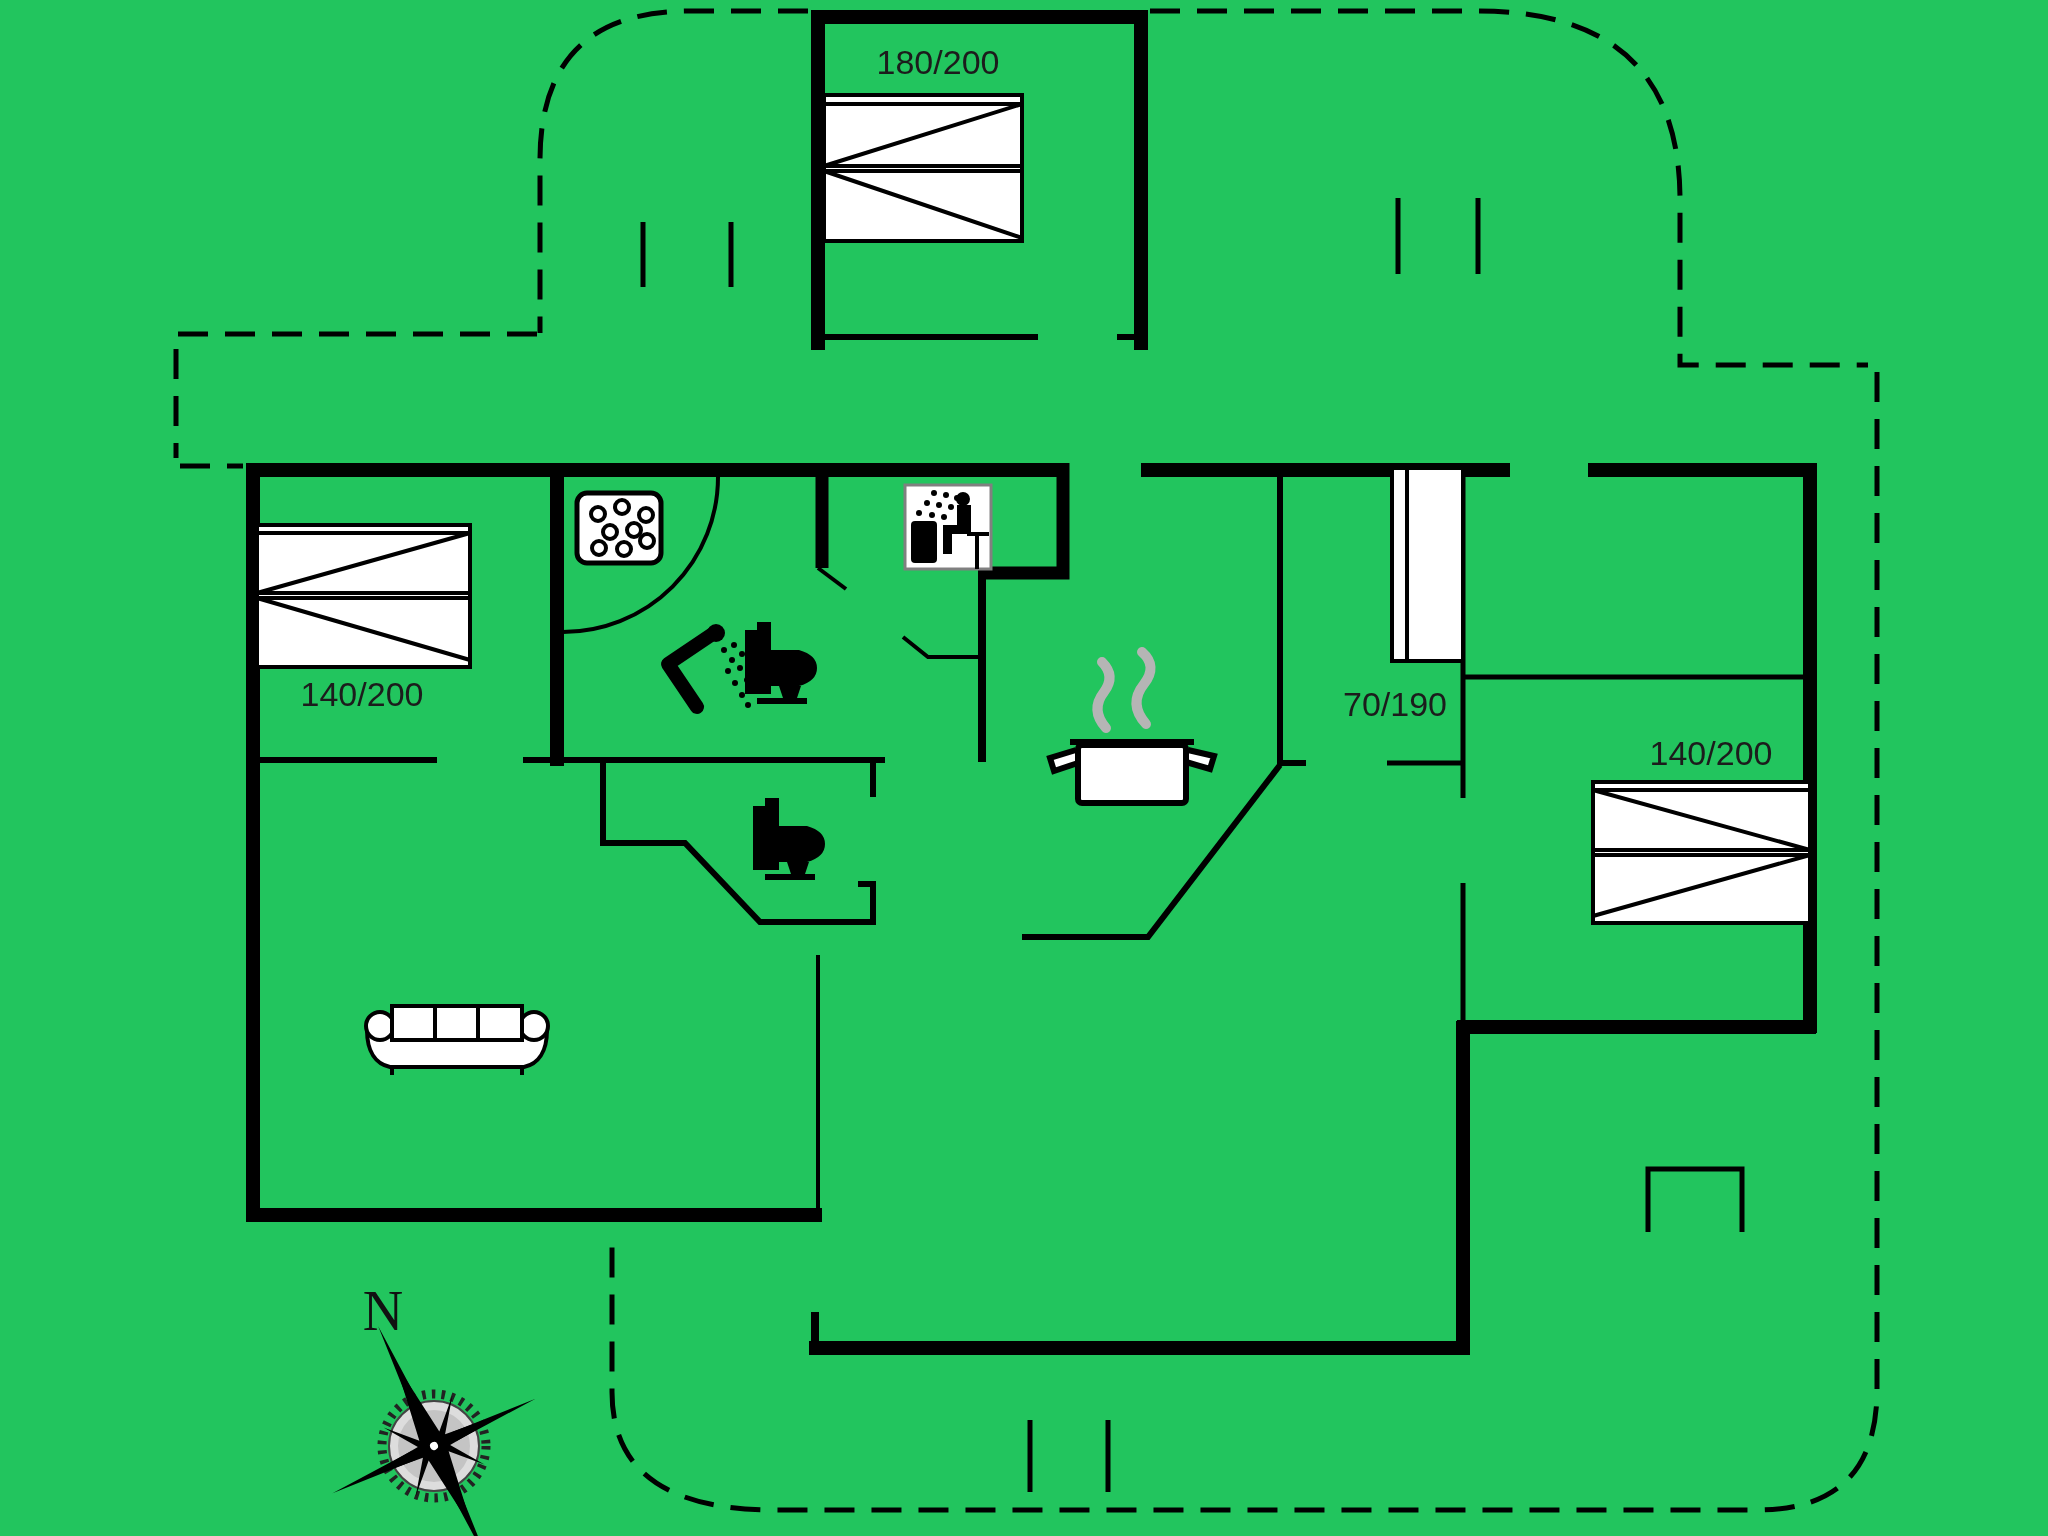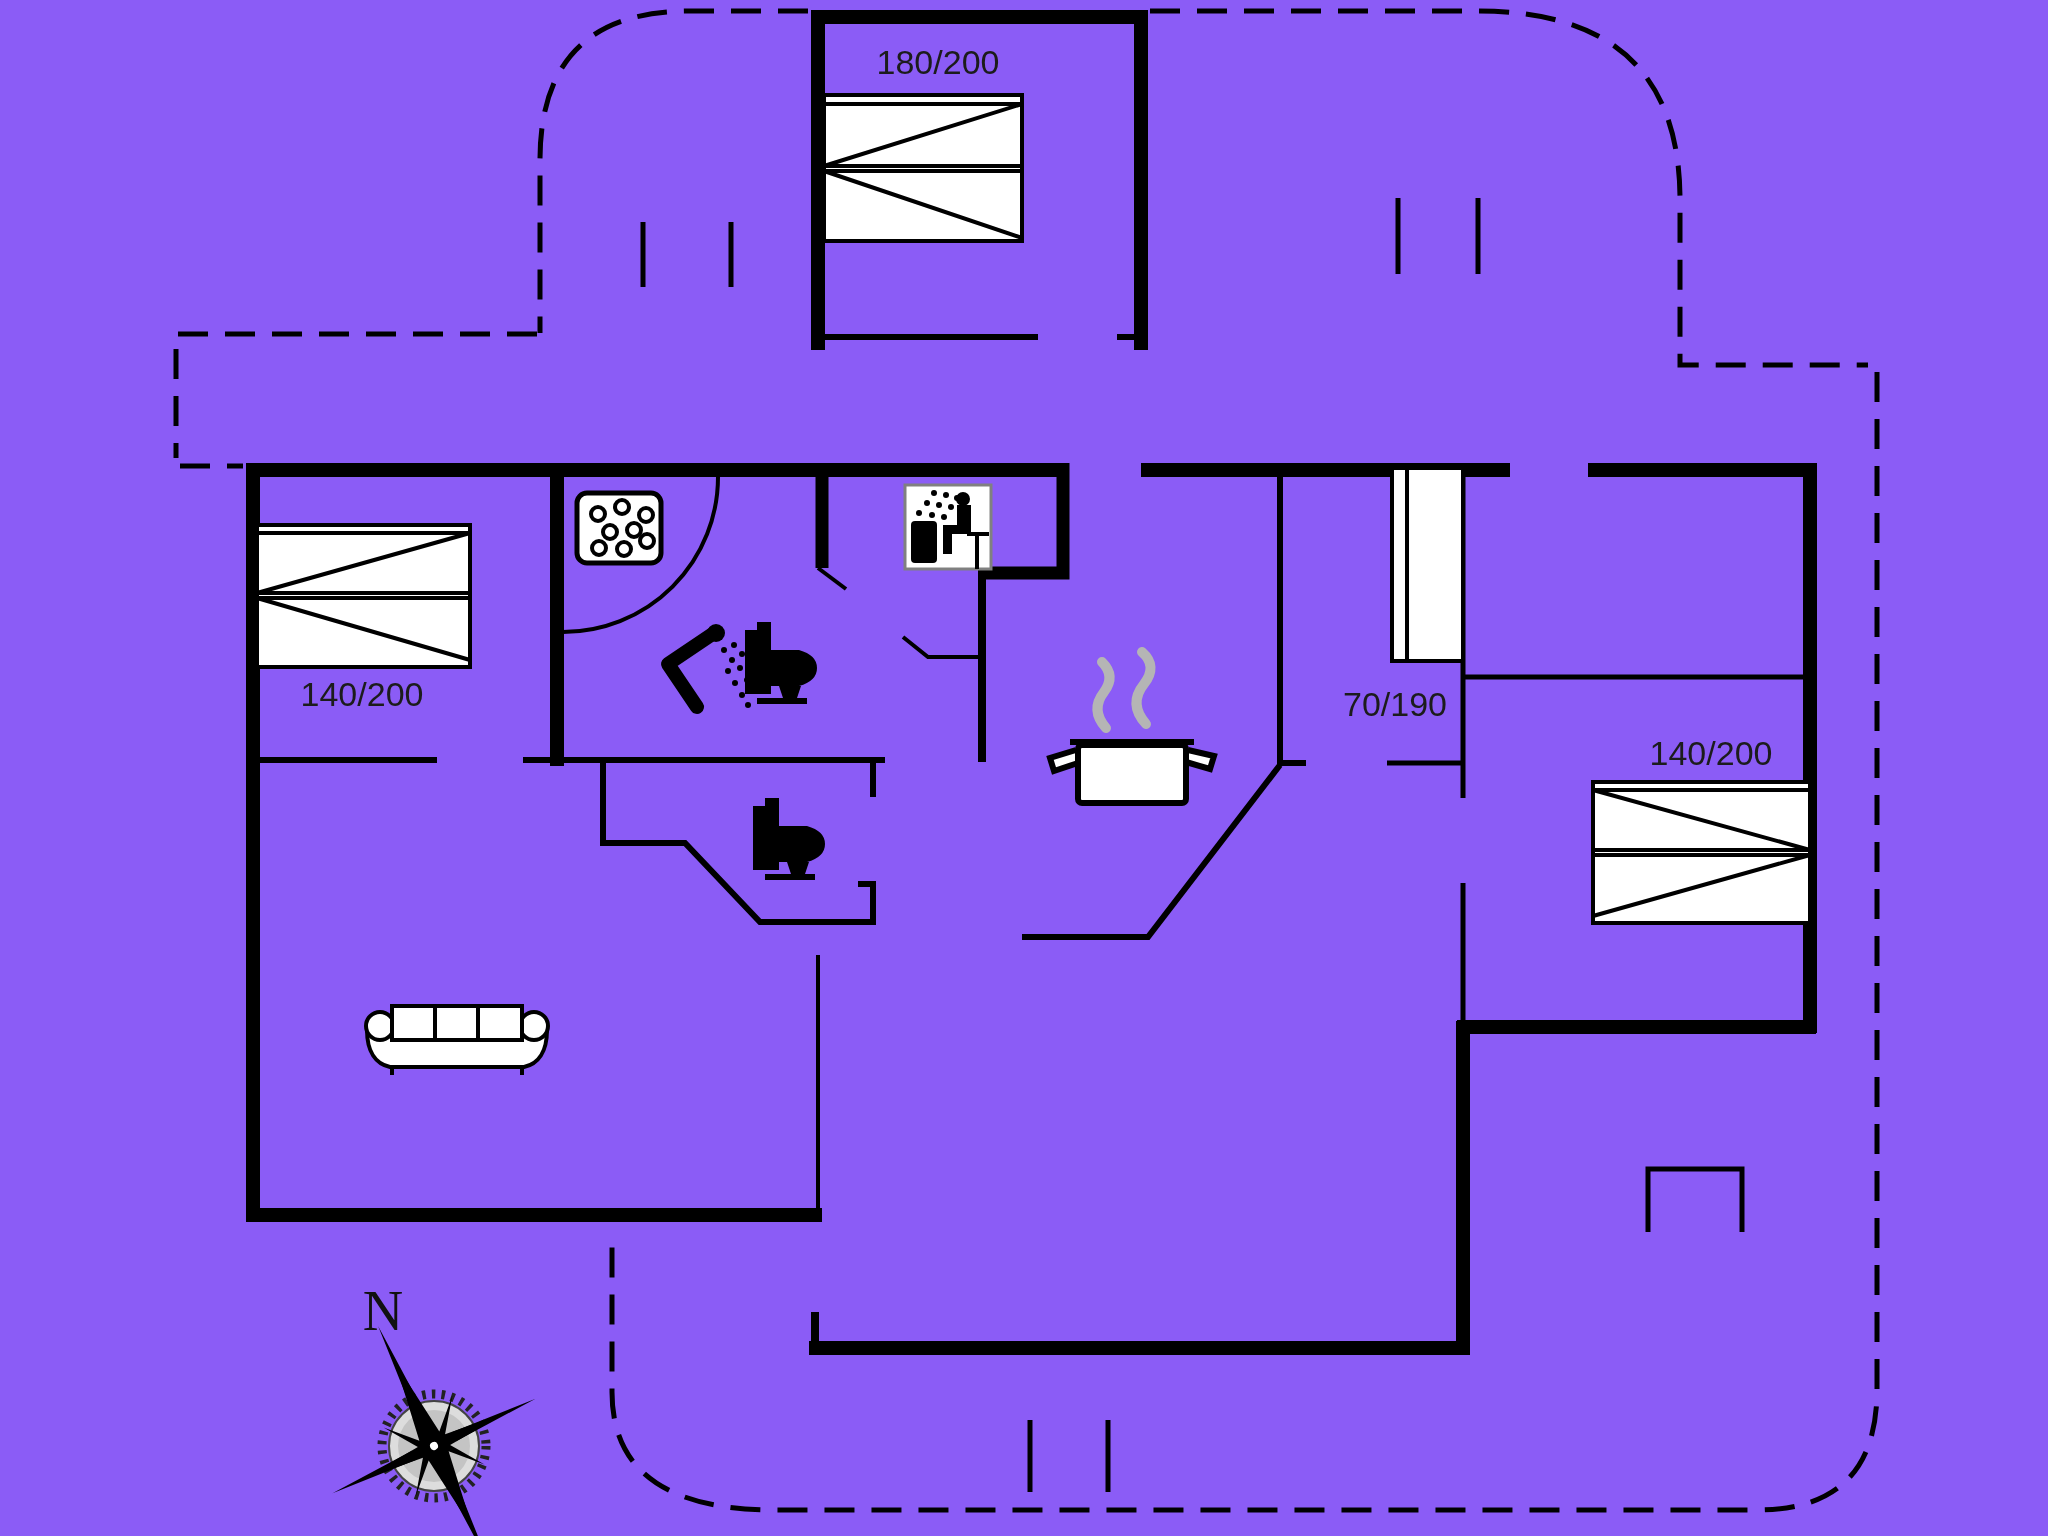--- a/index.html
+++ b/index.html
@@ -1,16 +1,16 @@
 <!DOCTYPE html>
 <html><head>
 <meta charset="utf-8">
 <style>
   html,body{margin:0;padding:0;background:#ffffff;}
-  .stage{width:2048px;height:1536px;position:relative;background:#8b5cf6;}
+  .stage{width:2048px;height:1536px;position:relative;background:#22c55e;}
   svg{display:block;}
   text.dim{font-family:"Liberation Sans",sans-serif;font-size:34px;fill:#1c1c1c;}
   text.north{font-family:"Liberation Serif",serif;font-size:56px;fill:#111;}
   .wall{stroke:#000;fill:none;}
   .dashed{stroke:#000;fill:none;stroke-width:5;stroke-dasharray:30 17;}
   .thin{stroke:#000;fill:none;stroke-width:4;}
   .bed{stroke:#000;fill:#fff;stroke-width:4;}
   .bedline{stroke:#000;fill:none;stroke-width:4;}
   .blackfill{fill:#000;stroke:none;}
   .steam{stroke:#b5b5b5;fill:none;stroke-width:10;stroke-linecap:round;}

